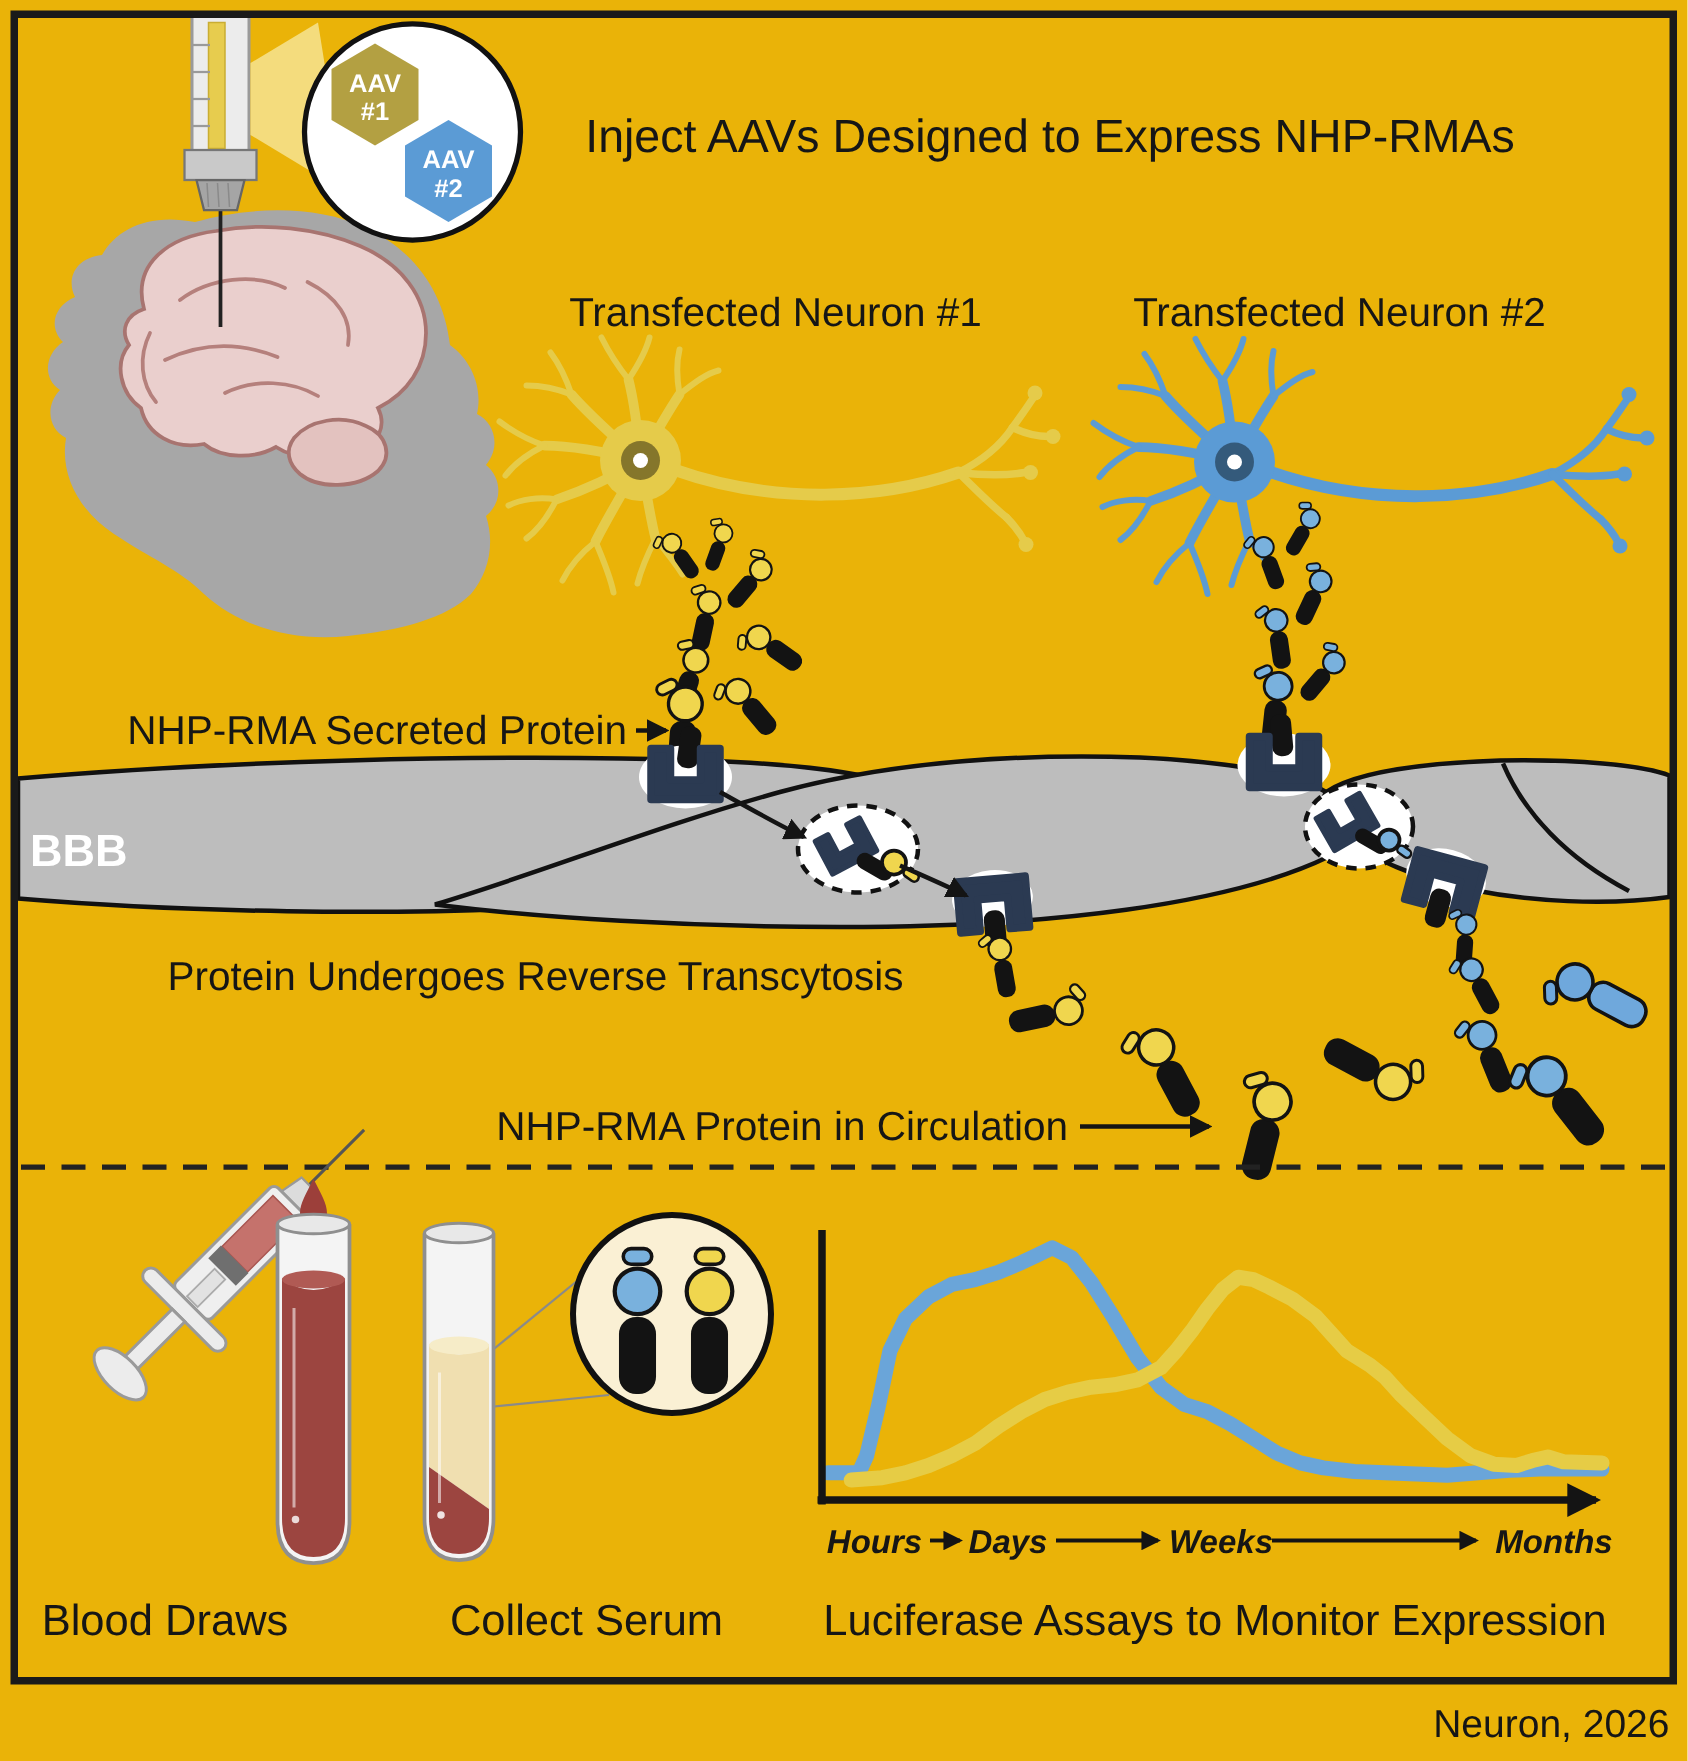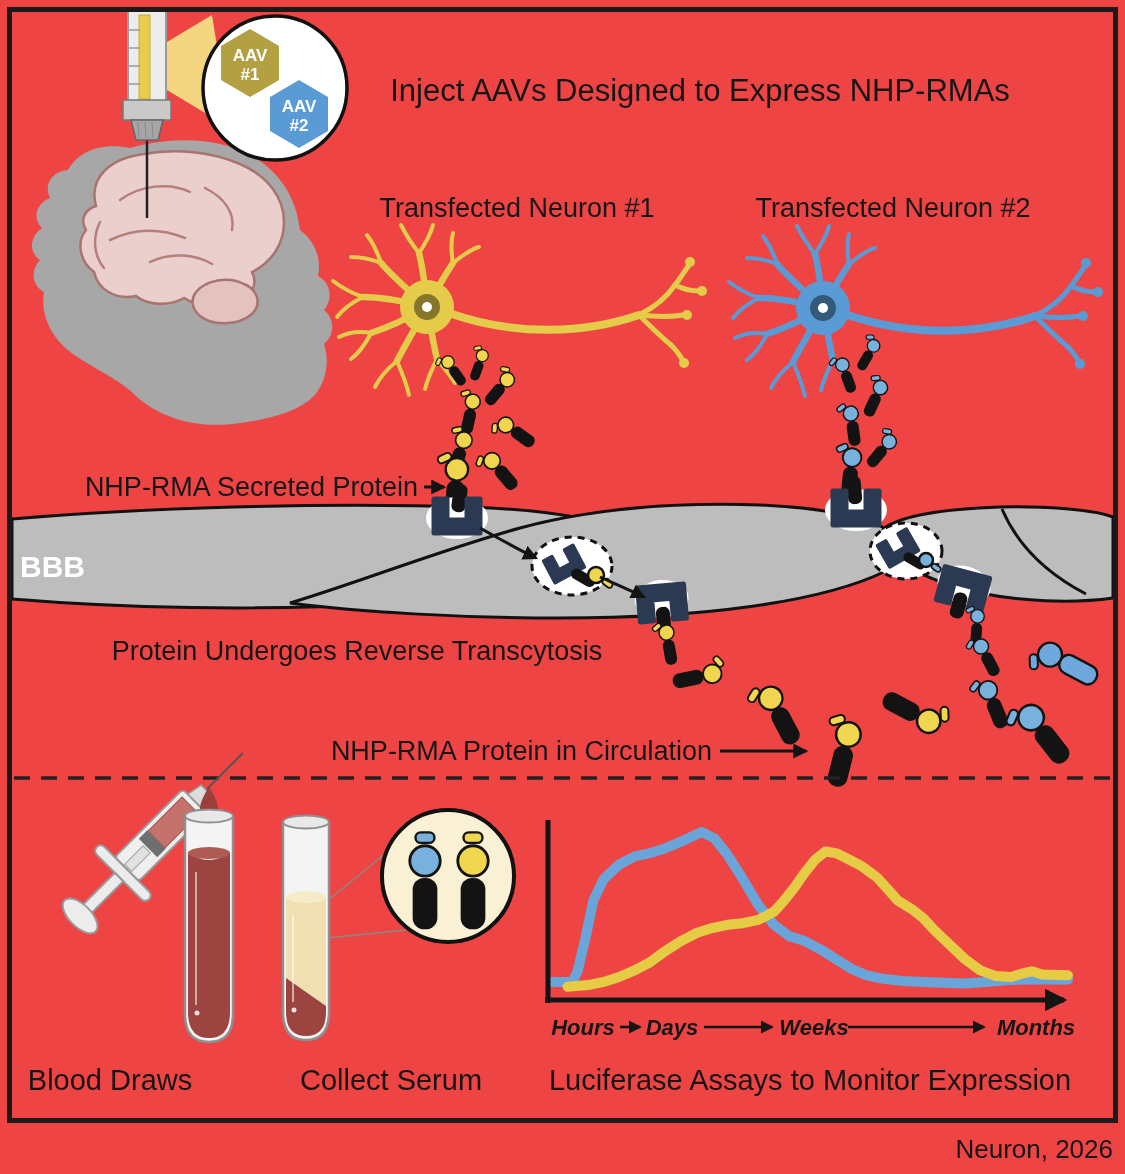--- a/index.html
+++ b/index.html
@@ -1,16 +1,16 @@
 <!DOCTYPE html>
 <html><head>
 <meta charset="utf-8">
 <style>
   html,body{margin:0;padding:0;background:#ffffff;}
-  #stage{position:relative;width:1125px;height:1174px;background:#ef4444;overflow:hidden;}
+  #stage{position:relative;width:1125px;height:1174px;background:#eab308;overflow:hidden;}
   svg{display:block;}
   text{font-family:"Liberation Sans","DejaVu Sans",sans-serif;fill:#161616;}
   .t-title{font-size:31px;}
   .t-label{font-size:27px;}
   .t-bbb{font-size:30px;font-weight:bold;fill:#ffffff;}
   .t-hex{font-size:17px;font-weight:bold;fill:#ffffff;text-anchor:middle;}
   .t-tick{font-size:22px;font-weight:bold;font-style:italic;}
   .t-caption{font-size:29px;}
   .t-cite{font-size:26px;}
   .neuron-y{color:#e5cb4a;}

